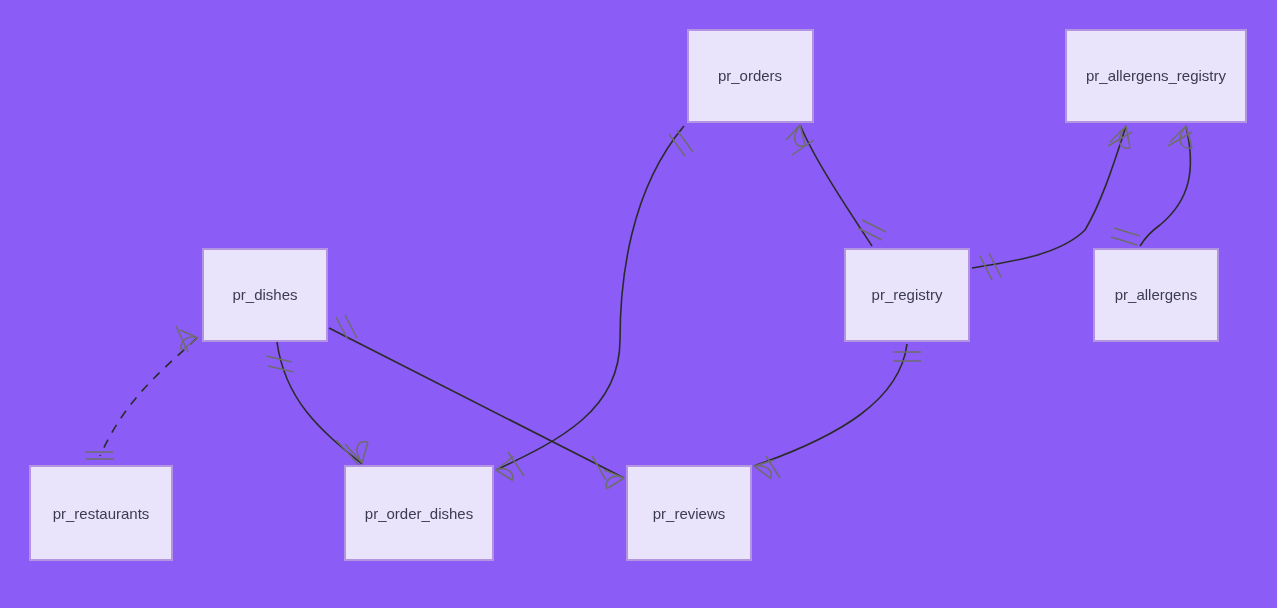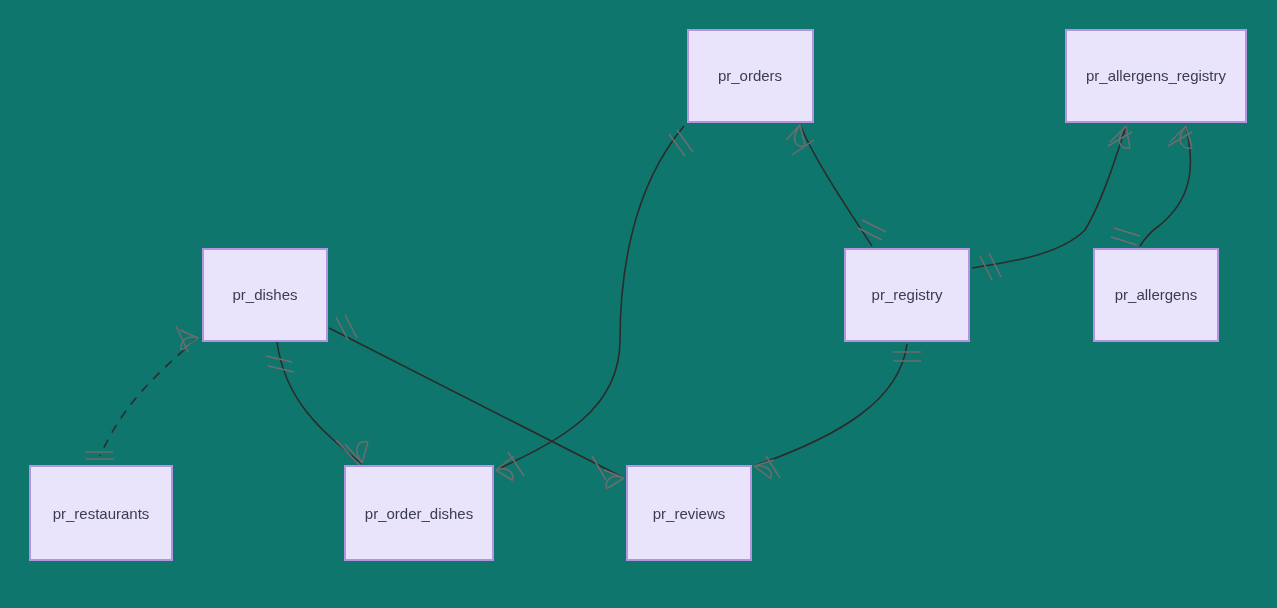--- a/index.html
+++ b/index.html
@@ -11,21 +11,21 @@
   body {
     font-family: "Liberation Sans", sans-serif;
     width: 1277px;
     height: 608px;
     overflow: hidden;
   }
   #diagram-root {
     position: relative;
     width: 1277px;
     height: 608px;
-    background: #0f766e;
+    background: #8b5cf6;
   }
   #er-svg {
     position: absolute;
     top: 0;
     left: 0;
     width: 1277px;
     height: 608px;
   }
   .entity-rect {
     fill: #e9e4fb;

